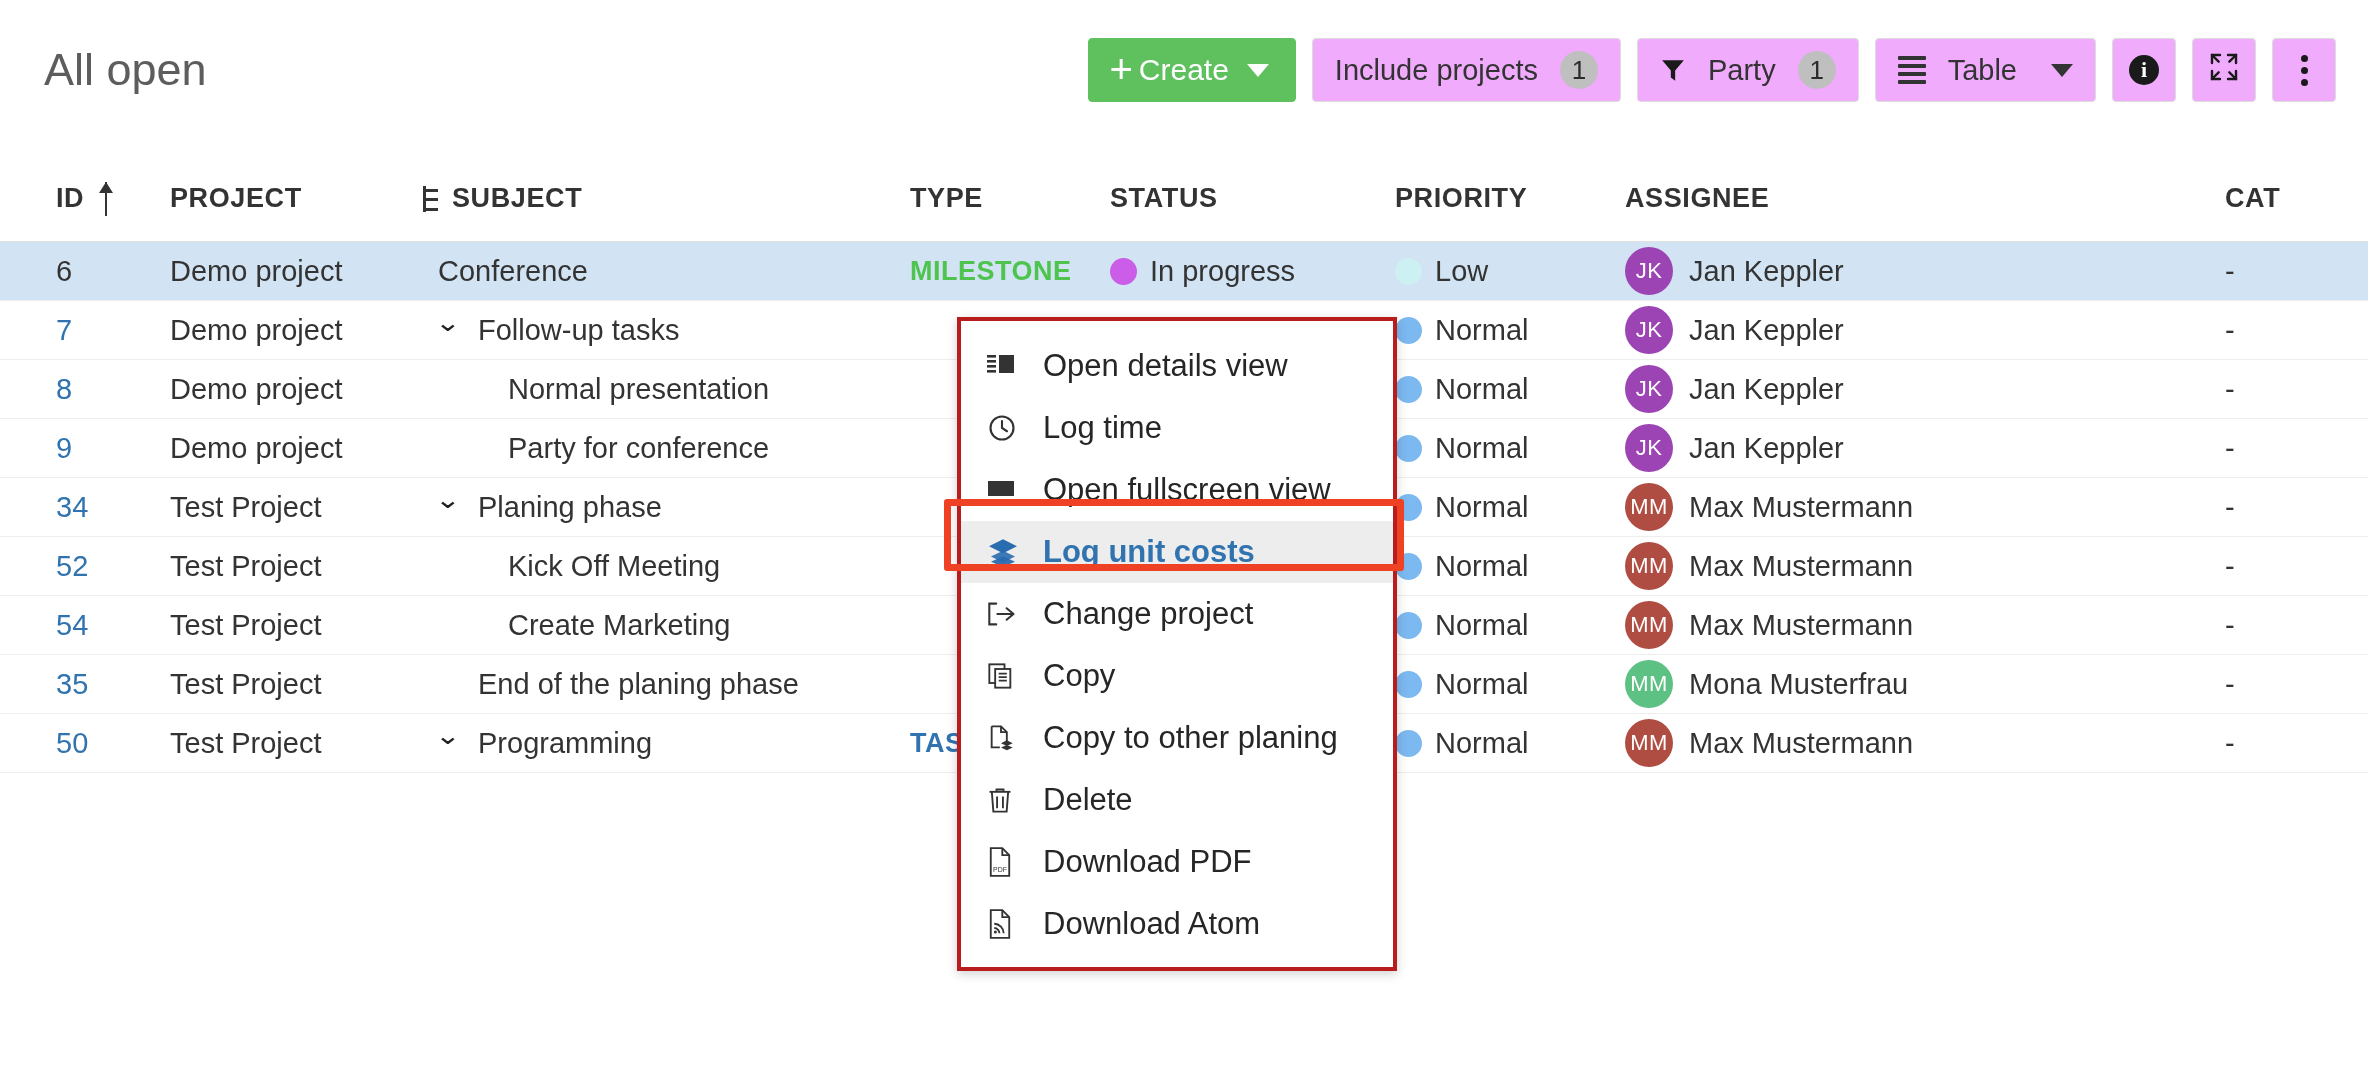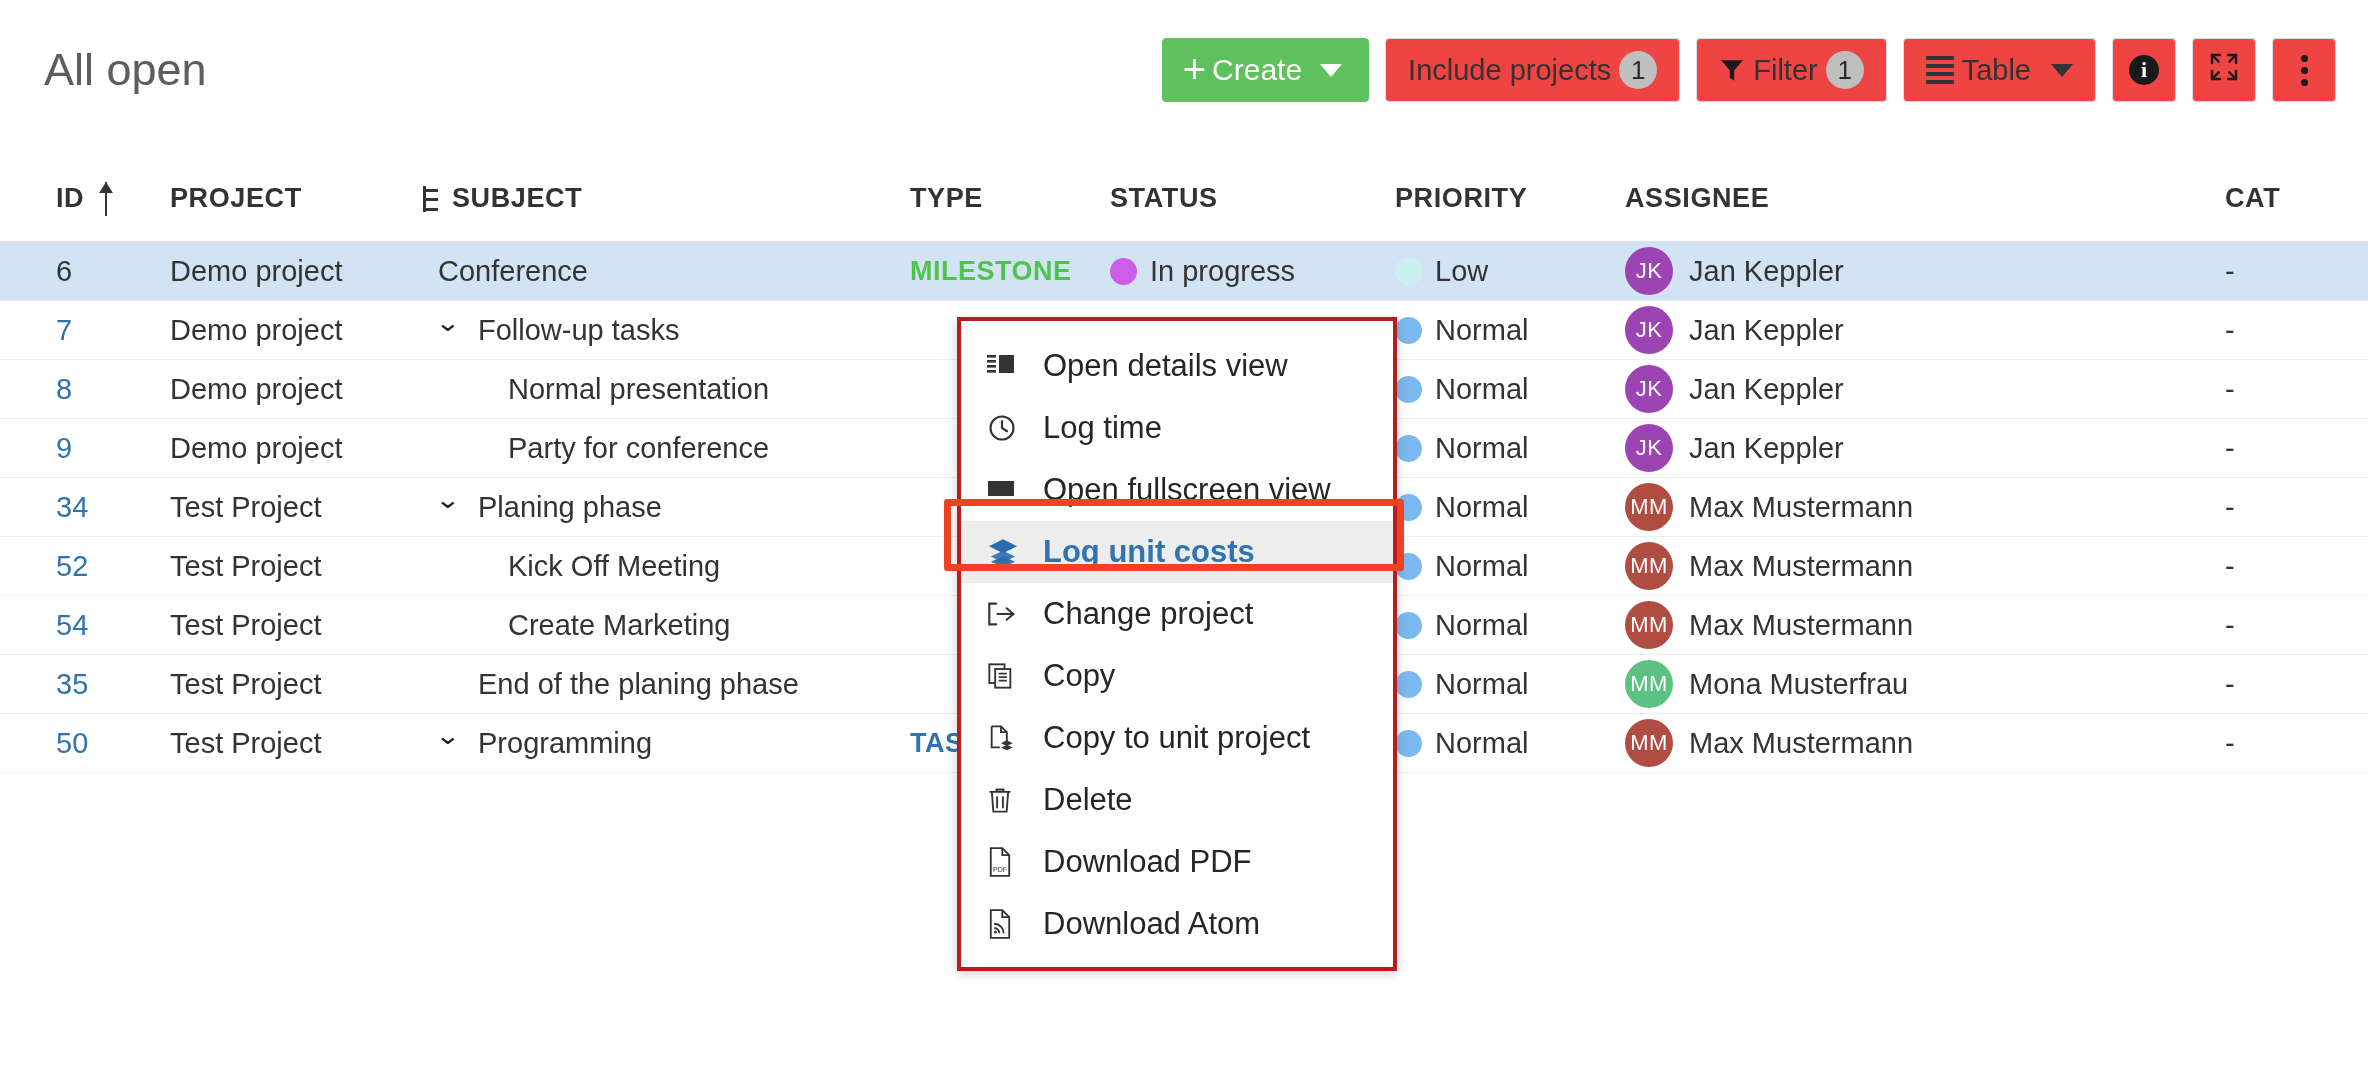--- a/index.html
+++ b/index.html
@@ -38,24 +38,24 @@
   .toolbar-spacer { flex: 1 1 auto; }
   .toolbar-actions {
     display: flex;
     align-items: center;
     gap: 16px;
   }
   .btn {
     height: 64px;
     border: 1px solid #dcdcdc;
     border-radius: 4px;
-    background: #ef4444;
+    background: #f0abfc;
     display: inline-flex;
     align-items: center;
-    gap: 8px;
+    gap: 22px;
     padding: 0 22px;
     font-size: 29px;
     color: #333333;
     white-space: nowrap;
     cursor: pointer;
   }
   .btn-create {
     background: #5ec15e;
     border: 1px solid #5ec15e;
     color: #ffffff;
@@ -330,21 +330,21 @@
         <span>Include projects</span>
         <span class="badge-count">1</span>
       </div>
 
       <div class="btn">
         <span class="funnel">
           <svg width="26" height="26" viewBox="0 0 24 24">
               <polygon points="2,3 22,3 14,12.5 14,22 10,19 10,12.5" fill="#1a1a1a"></polygon>
             </svg>
         </span>
-        <span>Filter</span>
+        <span>Party</span>
         <span class="badge-count">1</span>
       </div>
 
       <div class="btn">
         <span class="hamburger">
             <i></i>
             <i></i>
             <i></i>
             <i></i>
           </span>
@@ -678,21 +678,21 @@
       <div class="menu-item">
         <span class="menu-icon">
           <svg width="28" height="28" viewBox="0 0 24 24" fill="none" stroke="#333" stroke-width="1.6">
             <path d="M4 2h8l5 5v8"></path>
             <path d="M4 2v18h7"></path>
             <path d="M12 2v5h5"></path>
             <polygon points="17,14 22,16.4 17,18.8 12,16.4" fill="#333" stroke="none"></polygon>
             <polygon points="17,18 22,20.2 17,22.5 12,20.2" fill="#333" stroke="none"></polygon>
           </svg>
         </span>
-        <span>Copy to unit project</span>
+        <span>Copy to other planing</span>
       </div>
       <div class="menu-item">
         <span class="menu-icon">
           <svg width="26" height="28" viewBox="0 0 22 24" fill="none" stroke="#333" stroke-width="1.6">
             <path d="M2 5h18"></path>
             <path d="M8 5V3h6v2"></path>
             <path d="M4 5l1.3 17h11.4L18 5"></path>
             <path d="M8.5 9v10M13.5 9v10"></path>
           </svg>
         </span>

